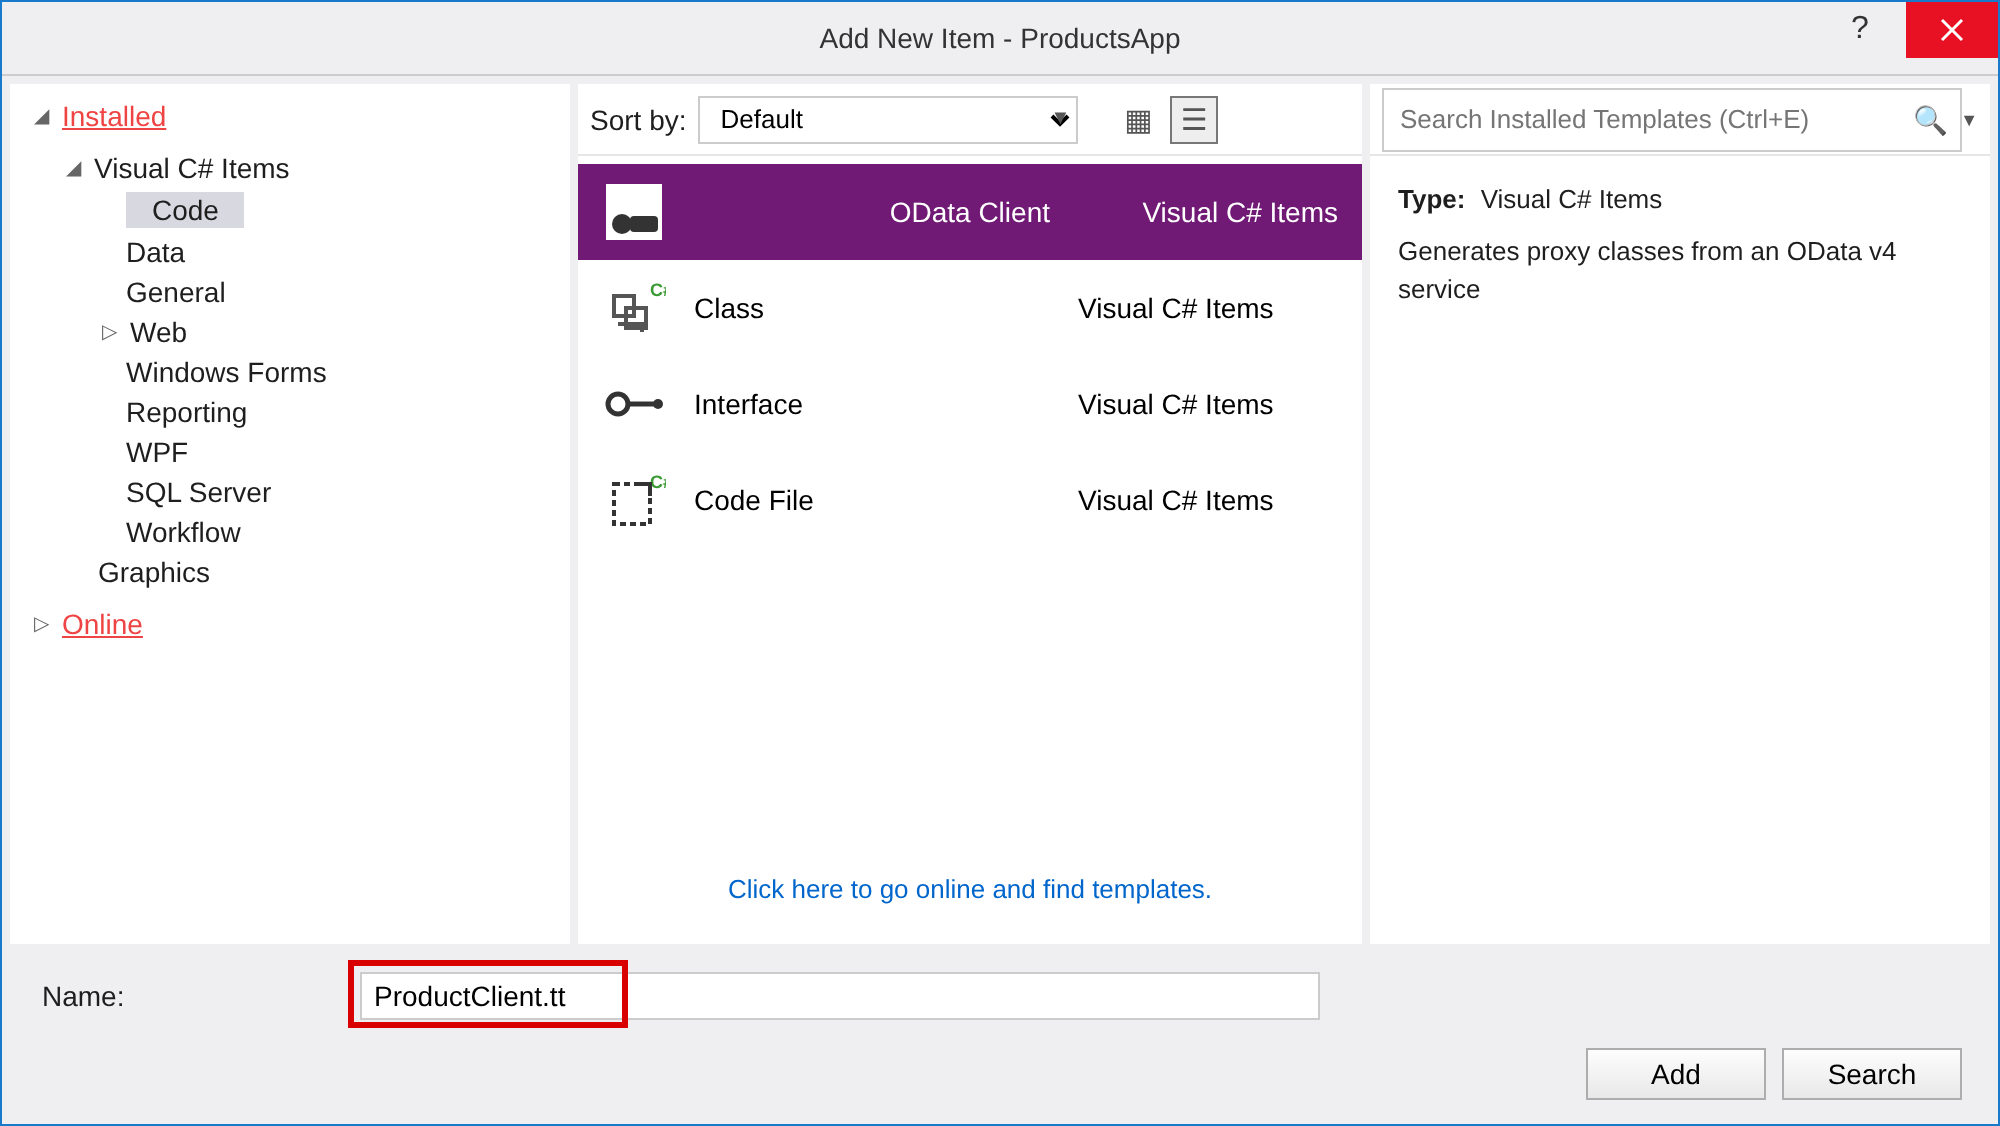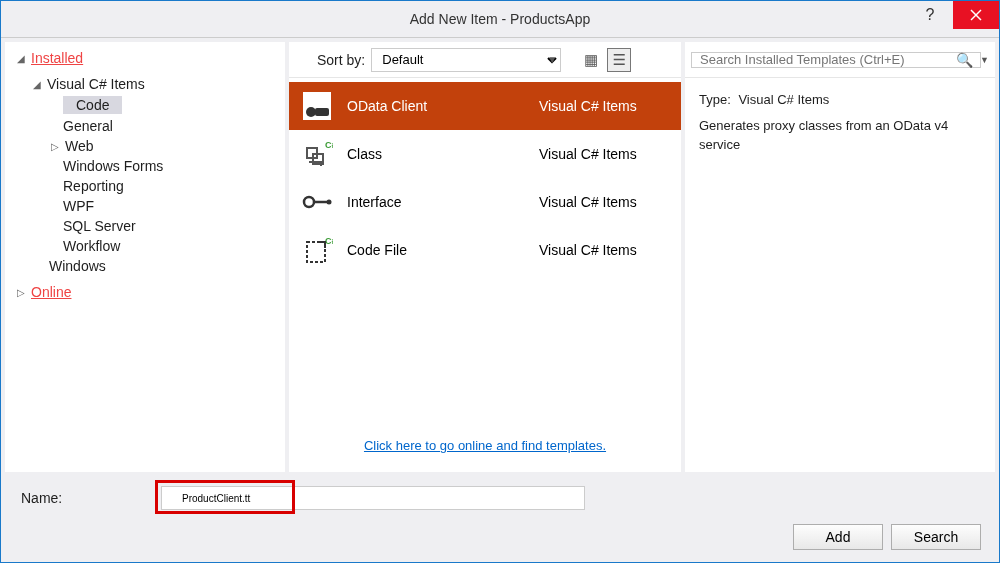--- a/index.html
+++ b/index.html
@@ -14,45 +14,45 @@
   .main-area { flex: 1; display: flex; border-top: 1px solid #ccc; background: #efeff2; padding: 4px; gap: 4px; }
   .left-pane { width: 280px; background: #fff; padding: 6px 8px; font-size: 14px; color: #1e1e1e; overflow: hidden; }
   .tree-item { padding: 2px 4px; display: flex; align-items: center; gap: 4px; cursor: pointer; }
   .tree-item .arrow { width: 10px; font-size: 10px; color: #666; display: inline-block; }
   .tree-item.lvl0 { padding-left: 4px; }
   .tree-item.lvl1 { padding-left: 20px; }
   .tree-item.lvl2 { padding-left: 50px; }
   .tree-item.selected span.label { background: #d8d8e0; padding: 1px 13px; }
   .tree-item.top span.label { font-weight: normal; color: #ef4444; text-decoration: underline; }
   .middle-pane { flex: 1; background: #fff; display: flex; flex-direction: column; }
-  .mid-header { height: 36px; display: flex; align-items: center; padding: 0 28px; gap: 6px; border-bottom: 1px solid #e6e6e6; }
+  .mid-header { height: 36px; display: flex; align-items: center; padding: 0 6px; gap: 6px; border-bottom: 1px solid #e6e6e6; }
   .sort-label { font-size: 14px; color: #1e1e1e; }
   .sort-select { flex: 0 0 190px; height: 24px; border: 1px solid #ccc; padding: 0 6px; font-size: 13px; background: #fff; }
   .view-icons { display: flex; gap: 4px; margin-left: 6px; }
   .view-icon { width: 24px; height: 24px; display: flex; align-items: center; justify-content: center; cursor: pointer; font-size: 15px; color: #555; }
   .view-icon.active { border: 1px solid #777; background: #eee; }
   .template-list { flex: 1; padding: 4px 0; }
   .template-row { height: 48px; display: flex; align-items: center; padding: 0 12px; gap: 14px; cursor: pointer; }
-  .template-row.selected { background: #c2410c; color: #fff; }
+  .template-row.selected { background: #701a75; color: #fff; text-align: right; }
   .template-icon { width: 32px; height: 32px; display: flex; align-items: center; justify-content: center; }
   .template-name { flex: 1; font-size: 14px; }
   .template-lang { width: 130px; font-size: 14px; }
   .mid-footer { text-align: center; padding: 14px 0 18px 0; }
-  .mid-footer a { color: #0066cc; text-decoration: underline; font-size: 13px; cursor: pointer; }
+  .mid-footer a { color: #0066cc; font-size: 13px; cursor: pointer; }
   .right-pane { width: 310px; background: #fff; display: flex; flex-direction: column; }
   .search-wrap { height: 36px; padding: 6px; border-bottom: 1px solid #e6e6e6; display: flex; align-items: center; }
-  .search-input { flex: 1; height: 16px; border: 1px solid #ccc; padding: 0 28px 0 8px; font-size: 13px; color: #999; }
+  .search-input { flex: 1; height: 32px; border: 1px solid #ccc; padding: 0 28px 0 8px; font-size: 13px; color: #999; }
   .search-glass { margin-left: -24px; font-size: 14px; color: #777; pointer-events: none; }
   .desc-area { padding: 12px 14px; font-size: 13px; color: #1e1e1e; line-height: 1.5; }
-  .desc-type-label { font-weight: normal; }
+  .desc-type-label { font-weight: bold; }
   .bottom-bar { background: #efeff2; padding: 10px 14px 12px 14px; display: flex; flex-direction: column; gap: 14px; }
-  .name-row { display: flex; align-items: center; gap: 6px; }
+  .name-row { display: flex; align-items: center; gap: 25px; }
   .name-label { width: 140px; font-size: 14px; color: #1e1e1e; padding-left: 6px; }
   .name-input-wrap { flex: 1; position: relative; }
-  .name-input { width: 424px; height: 24px; border: 1px solid #ccc; padding: 0 20px; font-size: 10px; }
+  .name-input { width: 480px; height: 24px; border: 1px solid #ccc; padding: 0 6px; font-size: 14px; }
   .red-box { position: absolute; left: -6px; top: -6px; width: 140px; height: 34px; border: 3px solid #d80000; pointer-events: none; }
   .button-row { display: flex; justify-content: flex-end; gap: 8px; padding-right: 4px; }
   .dlg-btn { height: 26px; min-width: 90px; padding: 0 14px; border: 1px solid #adadad; background: linear-gradient(#fdfdfd,#e8e8e8); font-size: 14px; cursor: pointer; }
   svg { display: block; }
 </style>
 </head>
 <body>
 
 <div class="dialog">
 
@@ -80,20 +80,23 @@
         </div>
       <div style="height:6px"></div>
       <div class="tree-item lvl1">
           <span class="arrow">◢</span>
           <span class="label">Visual C# Items</span>
         </div>
       <div class="tree-item lvl2 selected">
           <span class="label">Code</span>
         </div>
       <div class="tree-item lvl2">
+          <span class="label">Data</span>
+        </div>
+      <div class="tree-item lvl2">
           <span class="label">General</span>
         </div>
       <div class="tree-item lvl2" style="padding-left:38px;">
           <span class="arrow">▷</span>
           <span class="label">Web</span>
         </div>
       <div class="tree-item lvl2">
           <span class="label">Windows Forms</span>
         </div>
       <div class="tree-item lvl2">
@@ -102,21 +105,21 @@
       <div class="tree-item lvl2">
           <span class="label">WPF</span>
         </div>
       <div class="tree-item lvl2">
           <span class="label">SQL Server</span>
         </div>
       <div class="tree-item lvl2">
           <span class="label">Workflow</span>
         </div>
       <div class="tree-item lvl1" style="padding-left:36px;">
-          <span class="label">Windows</span>
+          <span class="label">Graphics</span>
         </div>
       <div style="height:6px"></div>
       <div class="tree-item lvl0 top">
           <span class="arrow">▷</span>
           <span class="label">Online</span>
         </div>
     </div>
 
     <div class="middle-pane">
       <div class="mid-header">

